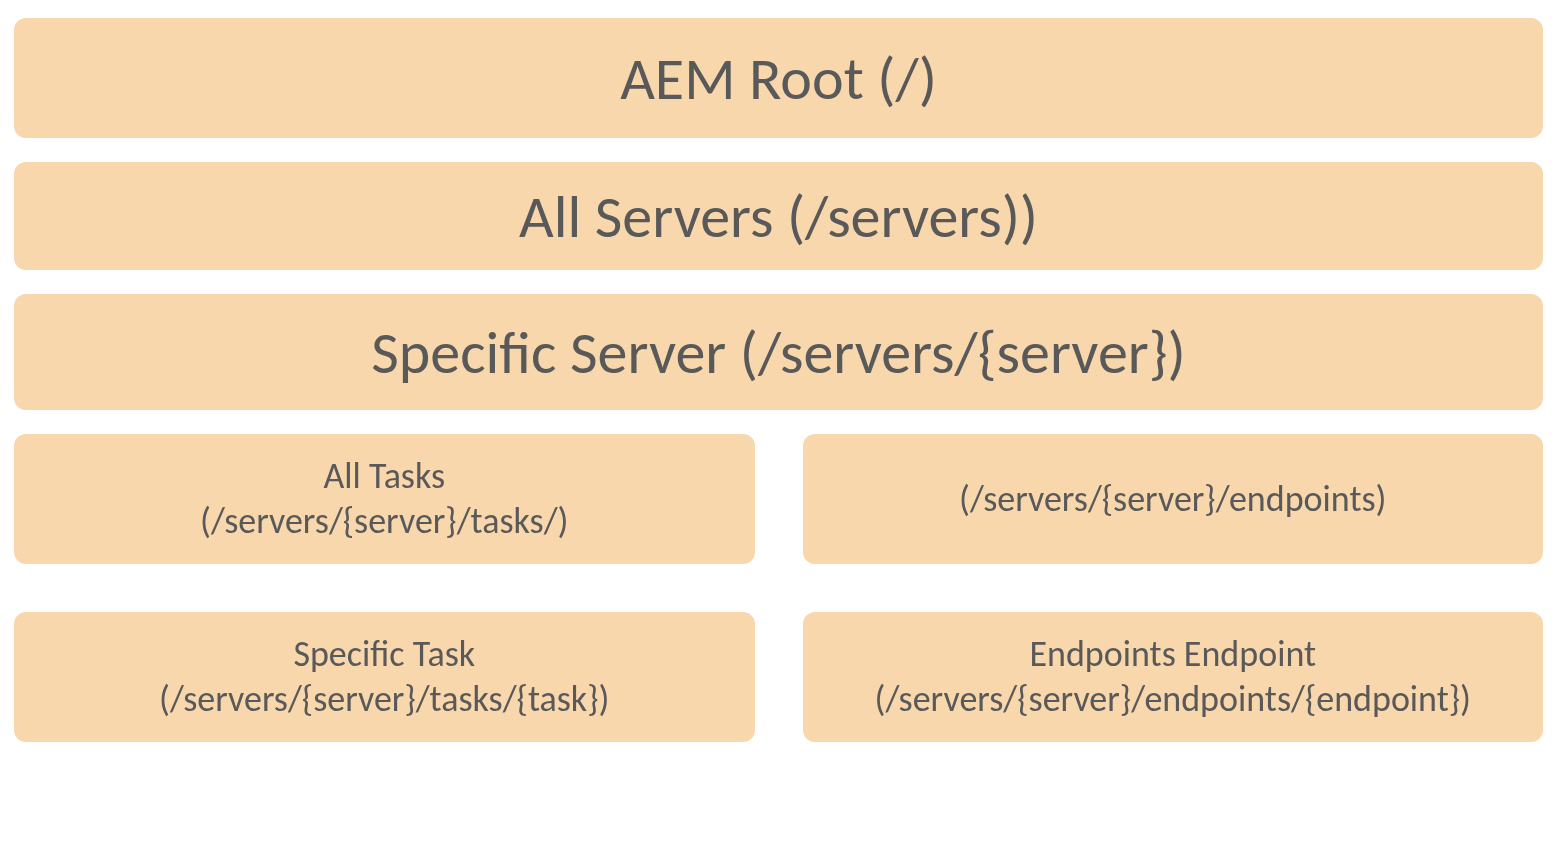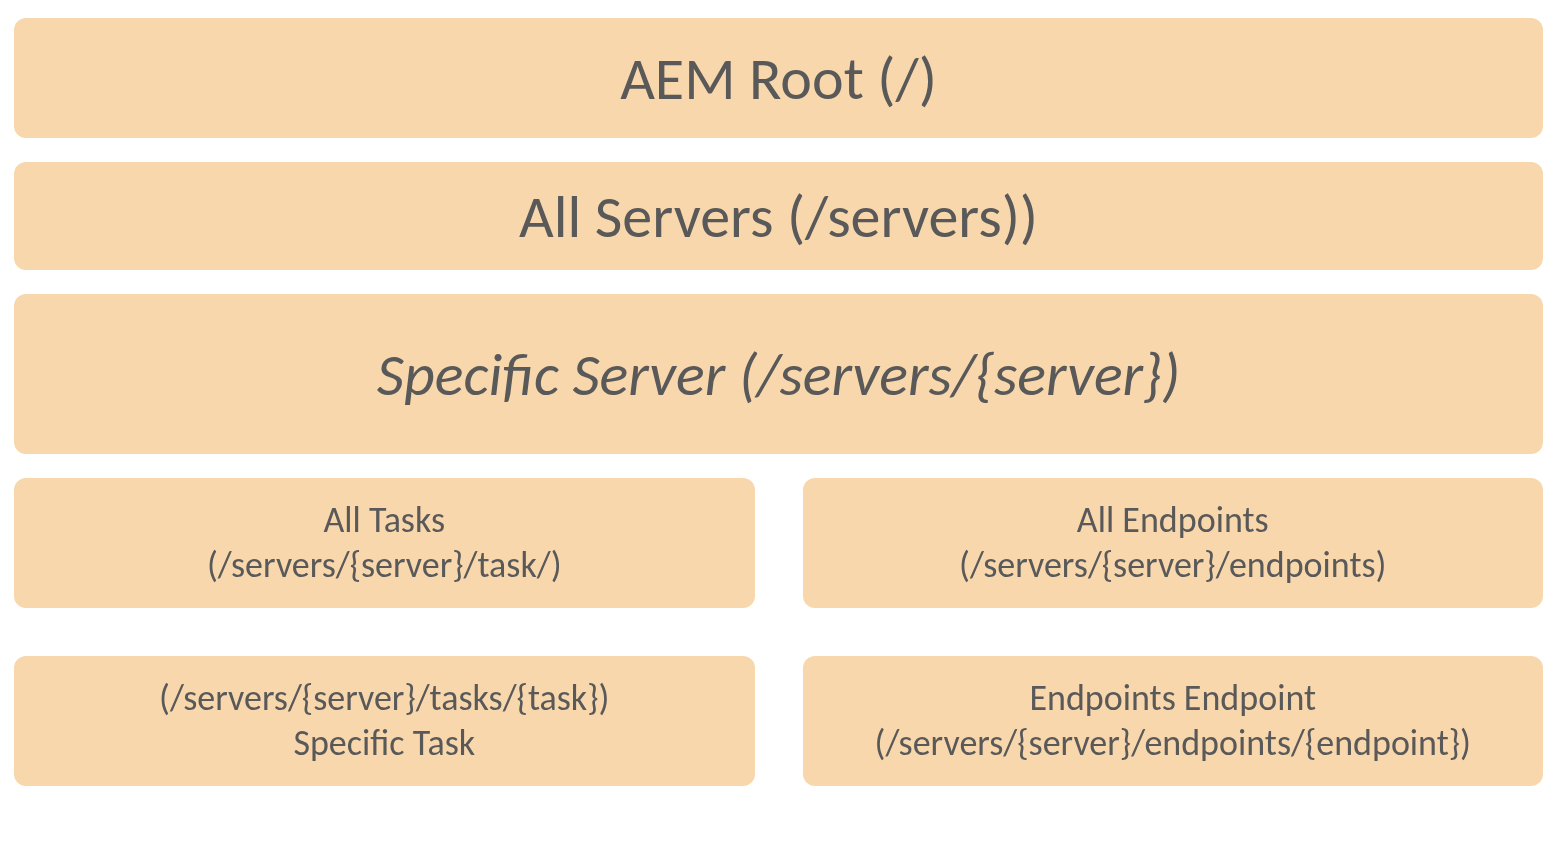--- a/index.html
+++ b/index.html
@@ -19,21 +19,21 @@
     flex-direction: column;
     justify-content: center;
     align-items: center;
   }
   .row-top {
     width: 100%;
     margin-bottom: 24px;
   }
   .box-aem-root { height: 120px; font-size: 60px; }
   .box-all-servers { height: 108px; font-size: 60px; }
-  .box-specific-server { height: 160px; font-size: 60px; font-style: italic; }
+  .box-specific-server { height: 116px; font-size: 60px; }
   .grid-bottom {
     display: grid;
     grid-template-columns: 1fr 1fr;
     grid-template-rows: 1fr 1fr;
     column-gap: 28px;
     row-gap: 24px;
     width: 100%;
     gap: 48px;
   }
   .box-small {
@@ -54,31 +54,30 @@
 </div>
 
 <div class="box row-top box-specific-server">
   <span>Specific Server (/servers/{server})</span>
 </div>
 
 <div class="grid-bottom">
 
   <div class="box box-small">
     <span>All Tasks</span>
-    <span>(/servers/{server}/task/)</span>
+    <span>(/servers/{server}/tasks/)</span>
   </div>
 
   <div class="box box-small">
-    <span>All Endpoints</span>
     <span>(/servers/{server}/endpoints)</span>
   </div>
 
   <div class="box box-small">
+    <span>Specific Task</span>
     <span>(/servers/{server}/tasks/{task})</span>
-    <span>Specific Task</span>
   </div>
 
   <div class="box box-small">
     <span>Endpoints Endpoint</span>
     <span>(/servers/{server}/endpoints/{endpoint})</span>
   </div>
 
 </div>
 
 </body></html>

